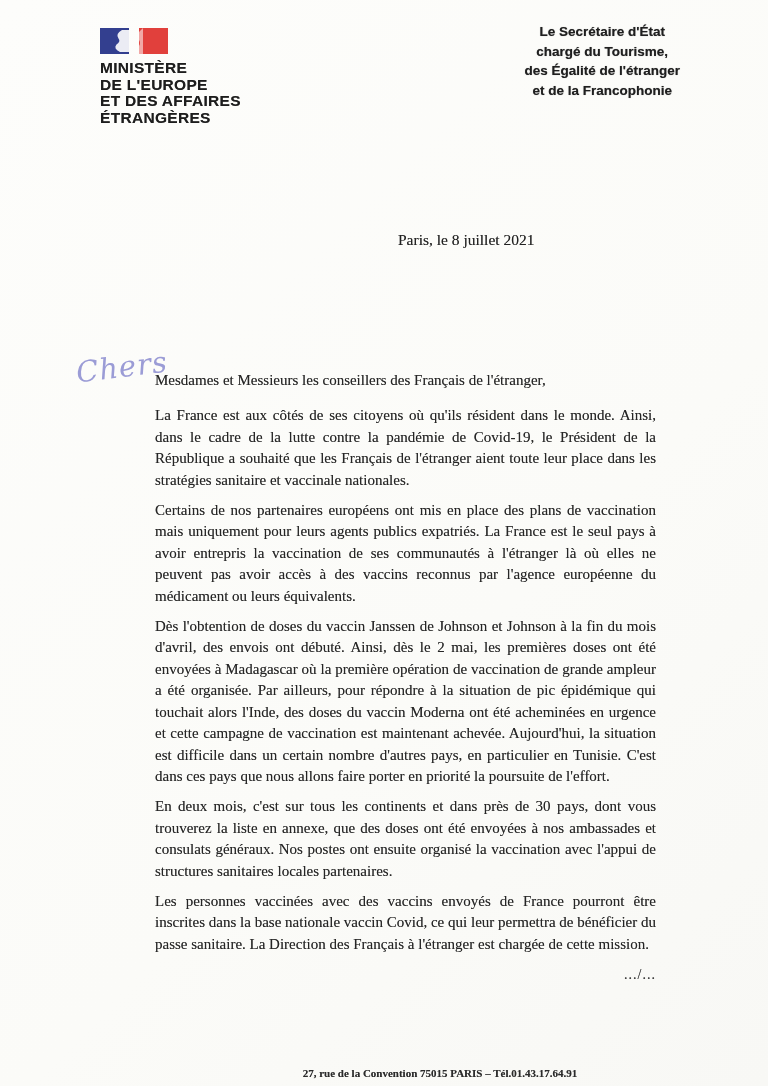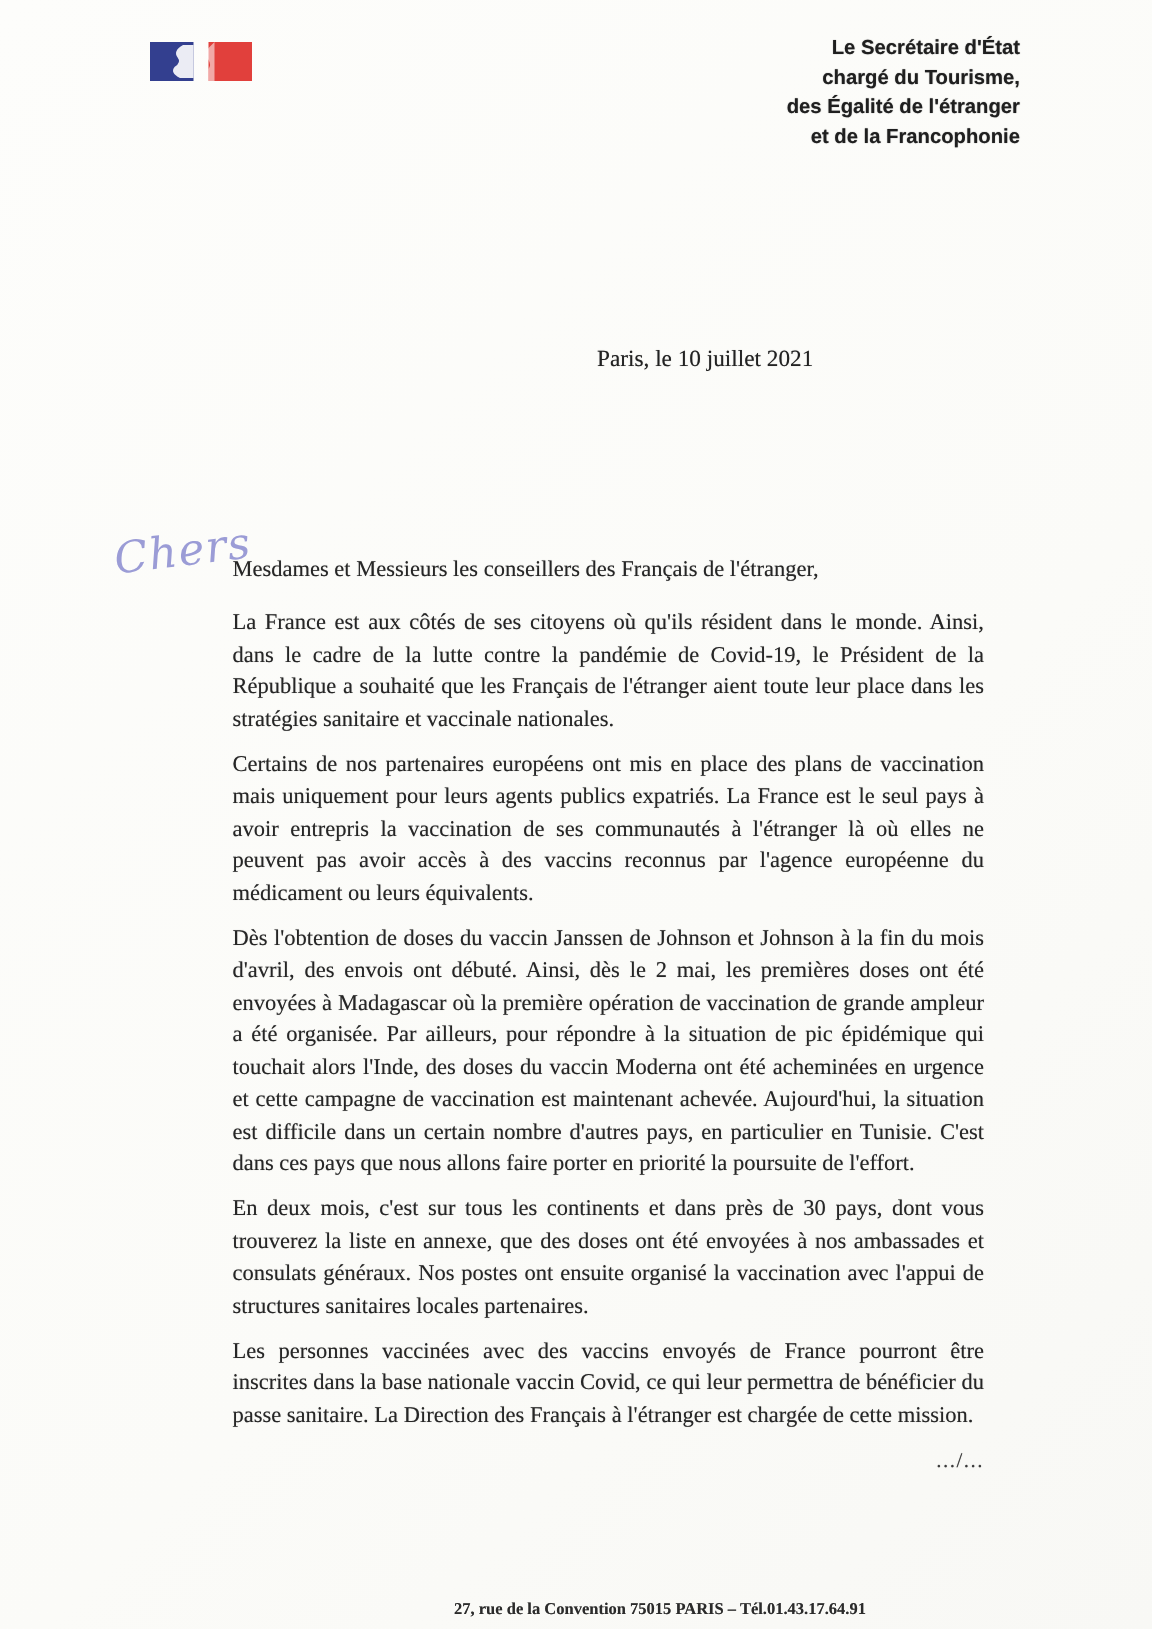--- a/index.html
+++ b/index.html
@@ -35,21 +35,21 @@
     font-size: 9.5px;
     line-height: 11.5px;
     color: #3c3c3c;
   }
 
   
   .sender-block {
     position: absolute;
     right: 88px;
     top: 22px;
-    text-align: right;
+    text-align: center;
     font-family: "Liberation Sans", sans-serif;
     font-weight: bold;
     font-size: 13.5px;
     line-height: 19.5px;
     color: #1f1f1f;
     text-shadow: 0 0 0.7px rgba(25,25,25,.6);
   }
 
   
   .date-line {
@@ -107,30 +107,36 @@
 
 <div class="page">
 
   <div class="logo-block">
     <svg class="flag" width="68" height="26" viewBox="0 0 68 26">
       <rect x="0" y="0" width="29" height="26" style="fill: rgb(51, 63, 143);"></rect>
       <rect x="39" y="0" width="29" height="26" style="fill: rgb(225, 64, 60);"></rect>
       <path d="M22 2 q-7 4 -3.5 8.5 q2.5 3 -2 6 q-3.5 4 3.5 7.5 l9 0 l0 -22 z" fill="#ffffff" opacity="0.9"></path>
       <path d="M39 4 q-3 4 0 8 q2 3 0 6 l0 8 l4 0 l0 -26 z" fill="#ffffff" opacity="0.55"></path>
     </svg>
+    <div class="ministry-name">
+      <div>MINISTÈRE</div>
+      <div>DE L'EUROPE</div>
+      <div>ET DES AFFAIRES</div>
+      <div>ÉTRANGÈRES</div>
+    </div>
   </div>
 
   <div class="sender-block">
     <div>Le Secrétaire d'État</div>
     <div>chargé du Tourisme,</div>
     <div>des Égalité de l'étranger</div>
     <div>et de la Francophonie</div>
   </div>
 
-  <div class="date-line">Paris, le 10 juillet 2021</div>
+  <div class="date-line">Paris, le 8 juillet 2021</div>
 
   <div class="handwritten" style="color: rgb(139, 140, 208);">Chers</div>
 
   <div class="body-block">
     <p class="salutation">Mesdames et Messieurs les conseillers des Français de l'étranger,</p>
     <p class="para">La France est aux côtés de ses citoyens où qu'ils résident dans le monde. Ainsi, dans le cadre de la lutte contre la pandémie de Covid-19, le Président de la République a souhaité que les Français de l'étranger aient toute leur place dans les stratégies sanitaire et vaccinale nationales.</p>
     <p class="para">Certains de nos partenaires européens ont mis en place des plans de vaccination mais uniquement pour leurs agents publics expatriés. La France est le seul pays à avoir entrepris la vaccination de ses communautés à l'étranger là où elles ne peuvent pas avoir accès à des vaccins reconnus par l'agence européenne du médicament ou leurs équivalents.</p>
     <p class="para">Dès l'obtention de doses du vaccin Janssen de Johnson et Johnson à la fin du mois d'avril, des envois ont débuté. Ainsi, dès le 2 mai, les premières doses ont été envoyées à Madagascar où la première opération de vaccination de grande ampleur a été organisée. Par ailleurs, pour répondre à la situation de pic épidémique qui touchait alors l'Inde, des doses du vaccin Moderna ont été acheminées en urgence et cette campagne de vaccination est maintenant achevée. Aujourd'hui, la situation est difficile dans un certain nombre d'autres pays, en particulier en Tunisie. C'est dans ces pays que nous allons faire porter en priorité la poursuite de l'effort.</p>
     <p class="para">En deux mois, c'est sur tous les continents et dans près de 30 pays, dont vous trouverez la liste en annexe, que des doses ont été envoyées à nos ambassades et consulats généraux. Nos postes ont ensuite organisé la vaccination avec l'appui de structures sanitaires locales partenaires.</p>
     <p class="para">Les personnes vaccinées avec des vaccins envoyés de France pourront être inscrites dans la base nationale vaccin Covid, ce qui leur permettra de bénéficier du passe sanitaire. La Direction des Français à l'étranger est chargée de cette mission.</p>

